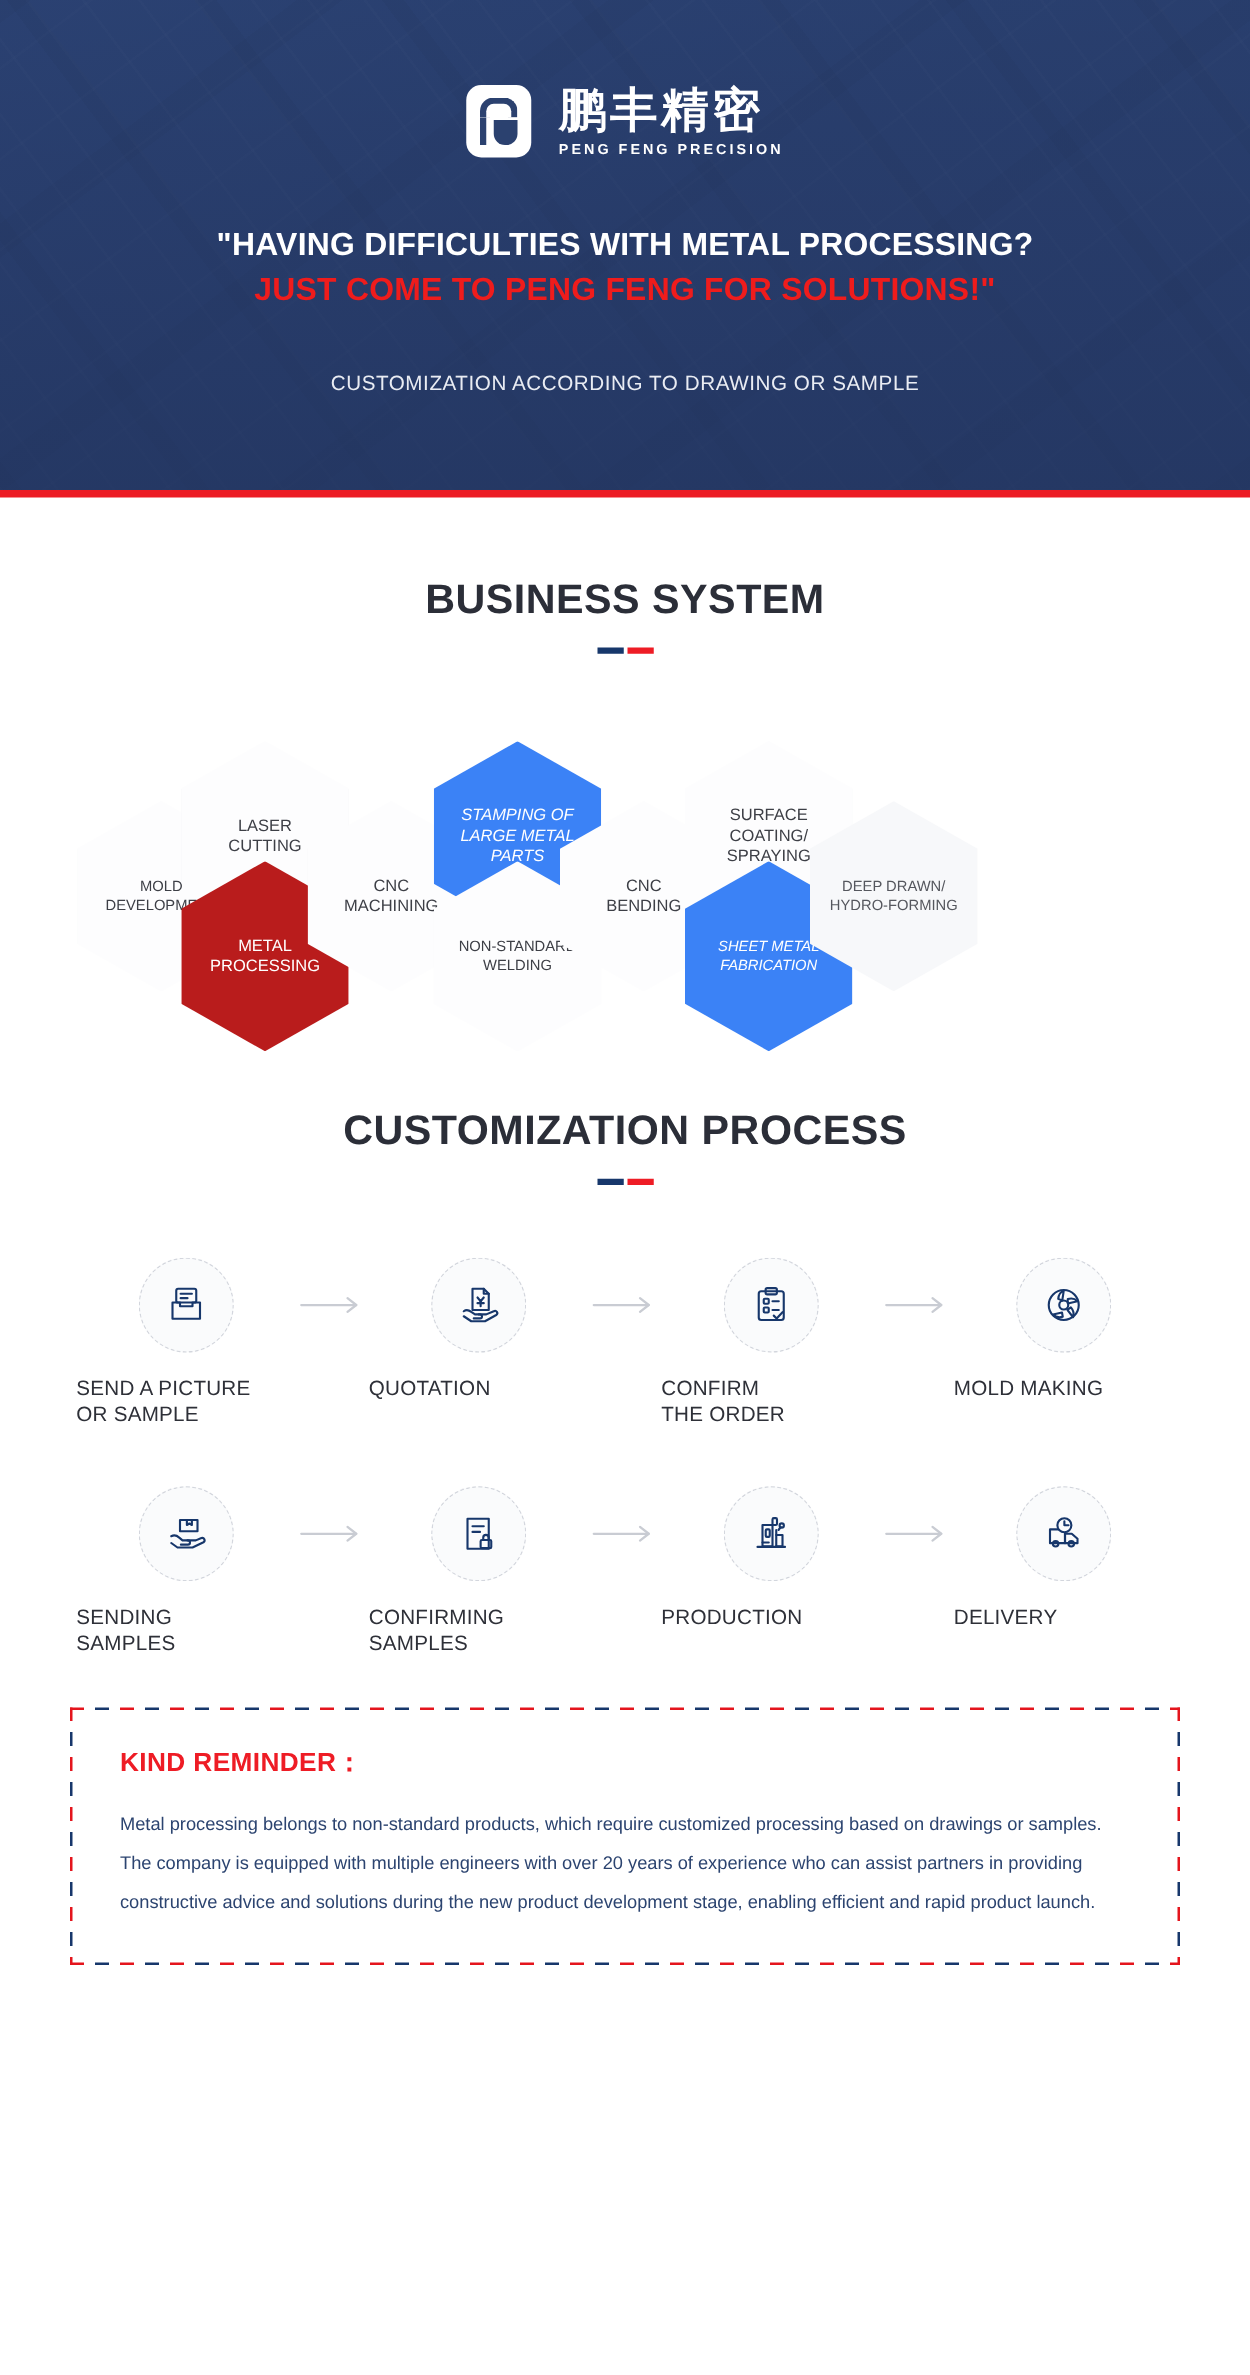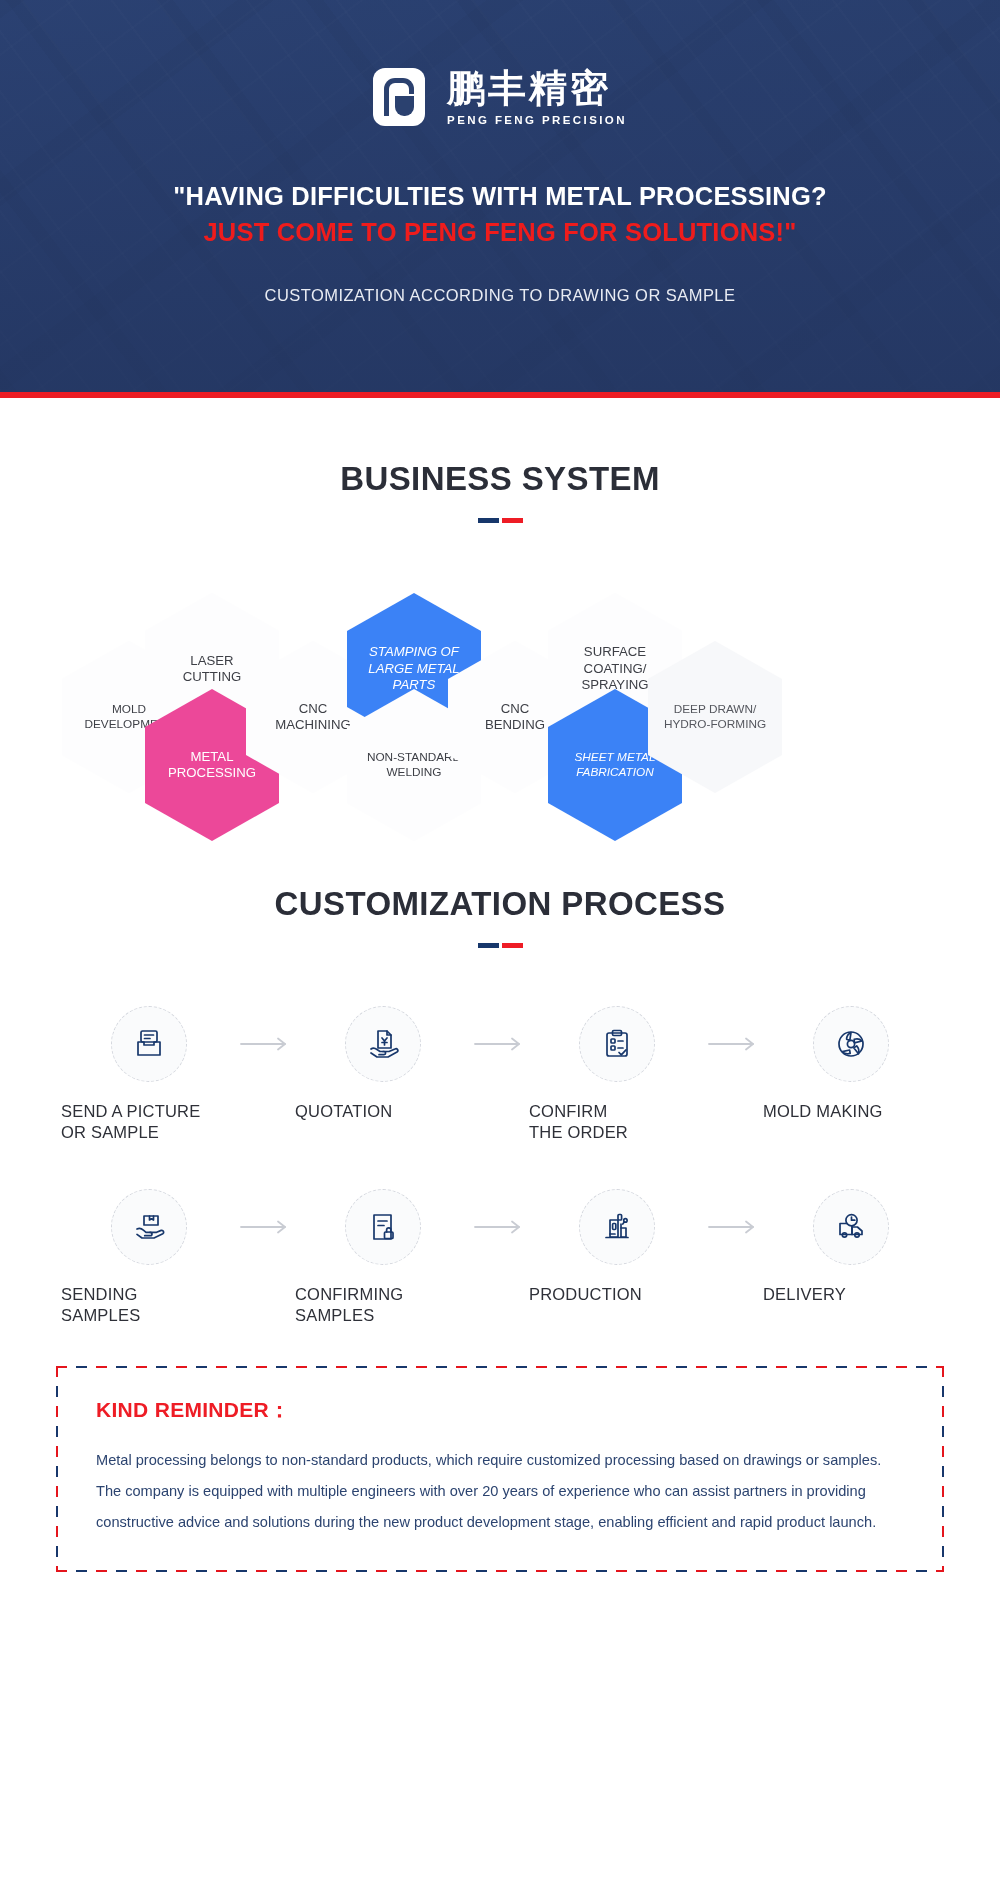--- a/index.html
+++ b/index.html
@@ -63,21 +63,21 @@
     color:#fff; font-size:11.5px; font-weight:700; letter-spacing:2.4px;
     margin-top:7px; font-family:"Liberation Sans", sans-serif;
   }
 
   .hero-h1{
     margin-top:52px; font-size:25.5px; font-weight:700; color:#ffffff;
     letter-spacing:.2px; line-height:1.42;
   }
   .hero-h1 .red{ color:#ef1c1c; display:block; }
   .hero-sub{
-    margin-top:36px; color:#e9ecf3; font-size:16.5px; letter-spacing:.45px; font-weight:400;
+    margin-top:48px; color:#e9ecf3; font-size:16.5px; letter-spacing:.45px; font-weight:400;
   }
   .hero-rule{ width:1000px; height:6px; background:#ec1c24; }
 
   
   .sec-title{
     text-align:center; font-size:33px; font-weight:700; color:#2b2e38;
     letter-spacing:.4px;
   }
   .rule2{ display:flex; justify-content:center; gap:3px; margin-top:20px; }
   .rule2 span{ display:block; width:21px; height:5px; }
@@ -91,21 +91,21 @@
     width:134px; height:152px;
     clip-path:polygon(50% 0%,100% 25%,100% 75%,50% 100%,0% 75%,0% 25%);
     display:flex; align-items:center; justify-content:center;
     text-align:center; line-height:1.25;
     font-size:13.2px; color:#3d3f46; padding:0 9px;
     background:#fdfdfe;
     filter:drop-shadow(0 2px 4px rgba(60,70,100,.16));
   }
   .hex.sm{ font-size:11.8px; }
   .hex.navy{ background:#3b82f6; color:#ffffff; filter:drop-shadow(0 3px 6px rgba(20,40,85,.30));font-style:italic; }
-  .hex.red{ background:#ec4899; color:#ffffff; filter:drop-shadow(0 3px 6px rgba(170,20,20,.30)); }
+  .hex.red{ background:#b91c1c; color:#ffffff; filter:drop-shadow(0 3px 6px rgba(170,20,20,.30)); }
   .hex.grey{ background:#f7f8fa; color:#55575e;align-items:center; }
   .hex span{ display:block; }
 
   
   .proc-rows{ margin-top:58px; }
   .proc-row{
     display:flex; align-items:flex-start; justify-content:center;
     width:1000px;
   }
   .proc-item{ width:176px; text-align:left; }

